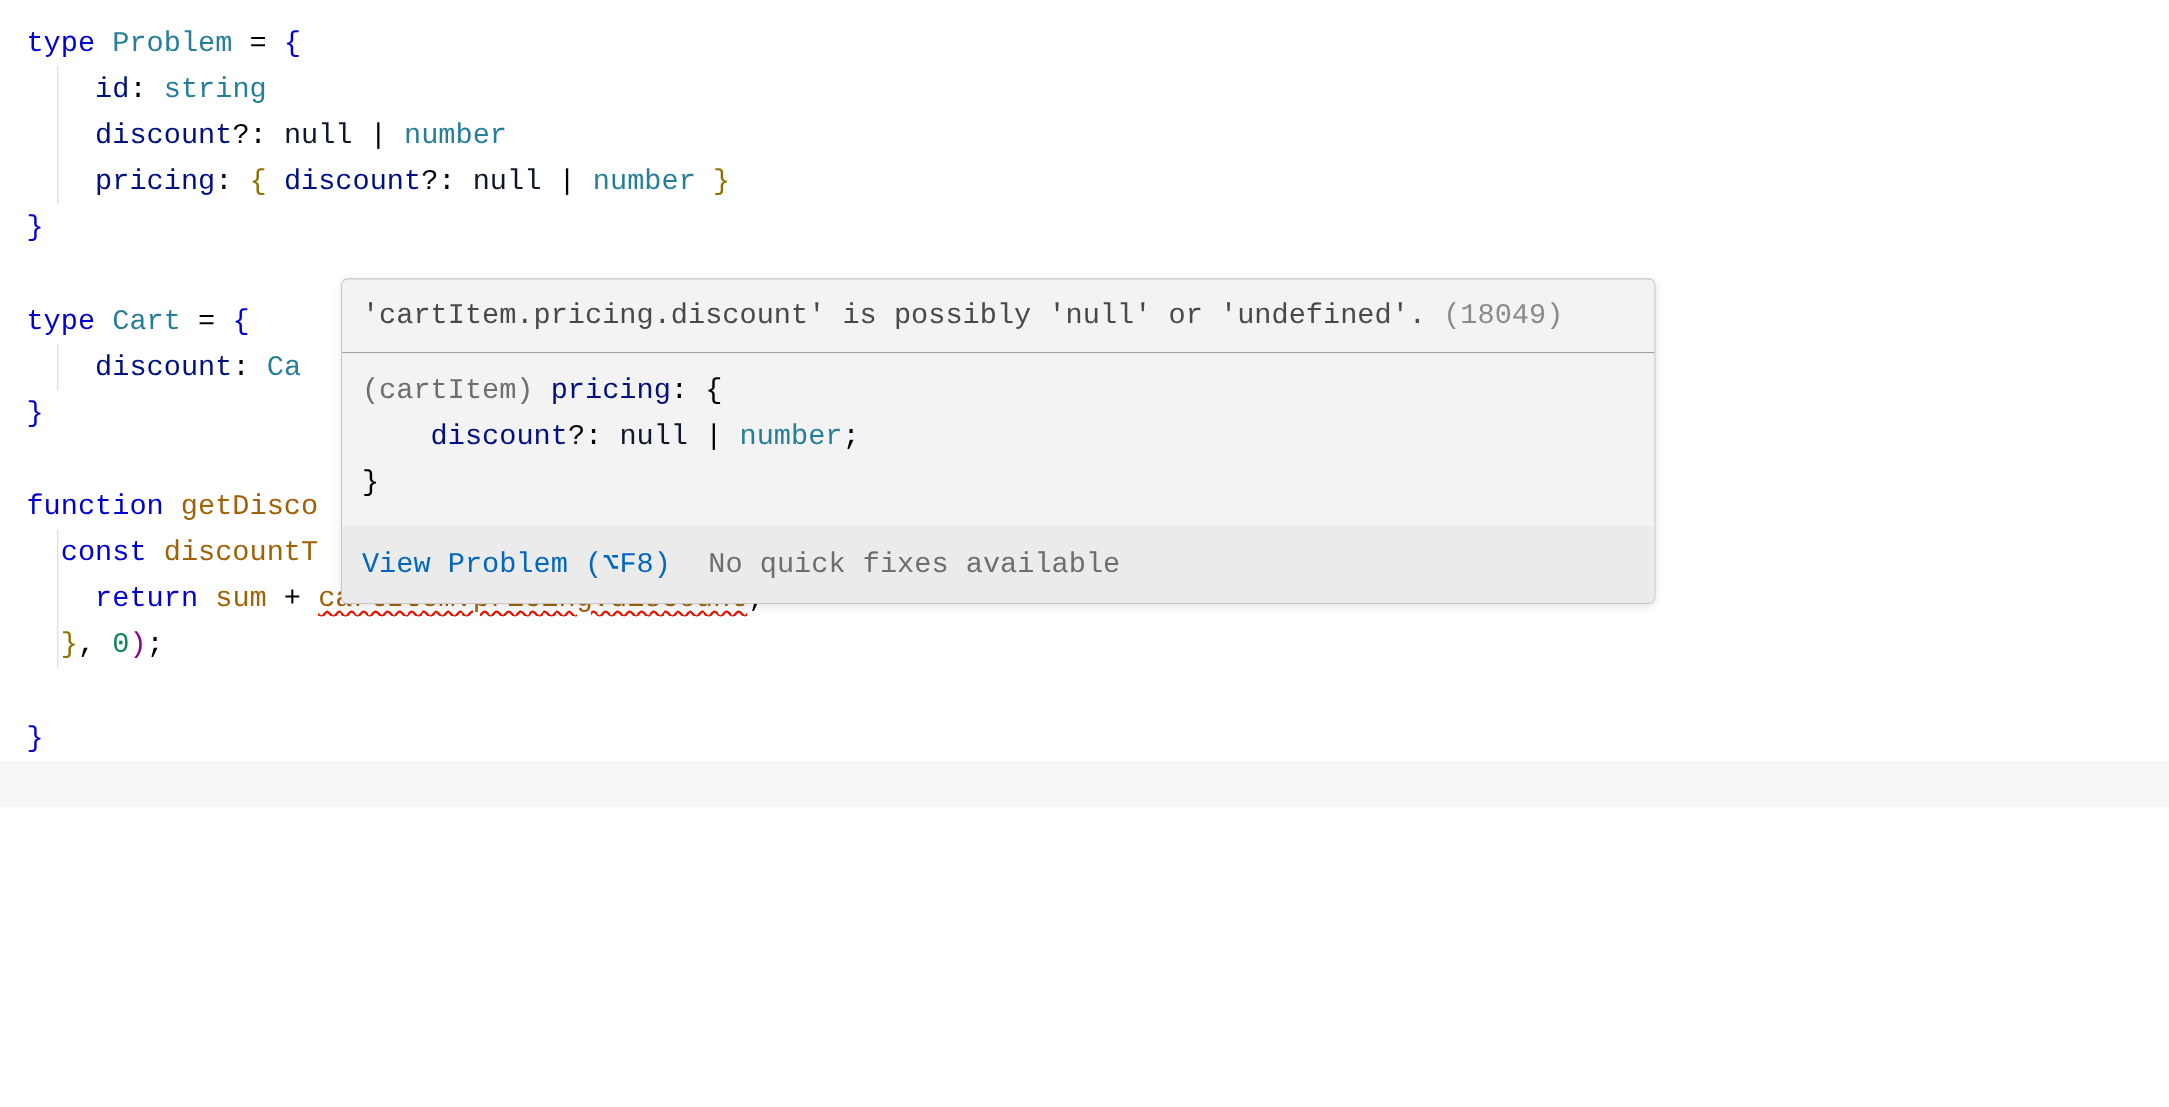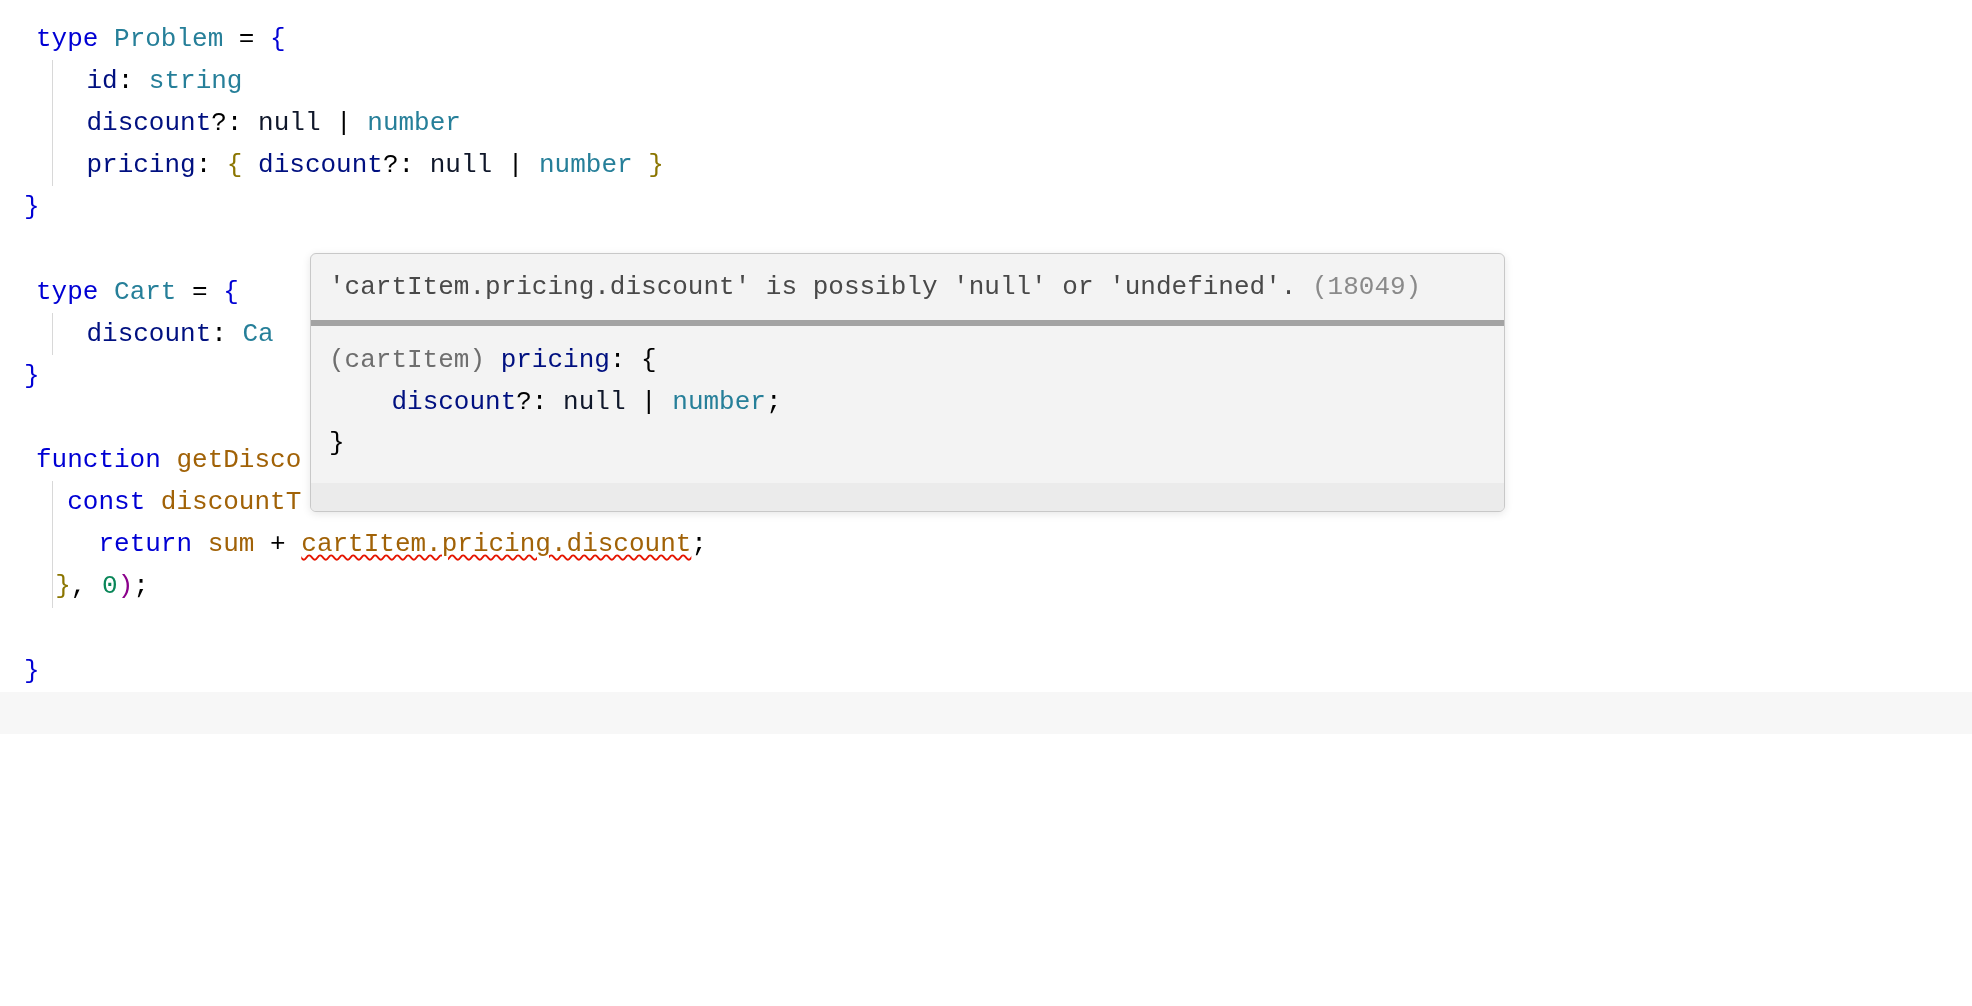--- a/index.html
+++ b/index.html
@@ -13,21 +13,21 @@
       background: #ffffff;
       color: #000000;
       padding: 18px 24px;
       line-height: 1.62;
       position: relative;
     }
     .code-line {
       white-space: pre;
       position: relative;
     }
-    .tok-keyword { color: #0000d4; margin-left: 12px; }
+    .tok-keyword { color: #0000d4; }
     .tok-type { color: #267f99; }
     .tok-ident { color: #a16207; }
     .tok-prop { color: #001080; margin-top: 32px; }
     .tok-punct { color: #000000; }
     .tok-brace { color: #0000d4; }
     .tok-brace-y { color: #8b7500; }
     .tok-paren-p { color: #8b008b; }
     .tok-number { color: #098658; }
     .tok-builtin { color: #267f99; margin-top: 13px; }
     .tok-null { color: #0f172a; }
@@ -58,21 +58,21 @@
       width: 1195px;
       background: #f3f3f3;
       border: 1px solid #c8c8c8;
       border-radius: 6px;
       box-shadow: 0 2px 8px rgba(0,0,0,0.1);
       font-size: 26px;
       overflow: hidden;
     }
     .popup-section {
       padding: 12px 18px;
-      border-bottom: 6px solid #a3a3a3;
+      border-bottom: 1px solid #a3a3a3;
       font-family: Liberation Mono, monospace;
     }
     .popup-section:last-child {
       border-bottom: none;
     }
     .popup-error {
       color: #494949;
       white-space: pre;
     }
     .popup-error-code {
@@ -155,14 +155,16 @@
 </div>
 
 <div class="hover-popup">
   <div class="popup-section popup-error"><span>'cartItem.pricing.discount' is possibly 'null' or 'undefined'.</span> <span class="popup-error-code">(18049)</span></div>
 
   <div class="popup-type"><span class="tok-comment">(cartItem) </span><span class="tok-prop">pricing</span><span class="tok-punct">: </span><span class="tok-punct">{</span>
     <span class="tok-prop">discount</span><span class="tok-punct">?</span><span class="tok-punct">: </span><span class="tok-null">null</span><span class="tok-punct"> | </span><span class="tok-builtin">number</span><span class="tok-punct">;</span>
 <span class="tok-punct">}</span></div>
 
   <div class="popup-actions">
+    <span class="popup-link">View Problem (⌥F8)</span>
+    <span class="popup-dim">No quick fixes available</span>
   </div>
 </div>
 
 </body></html>

